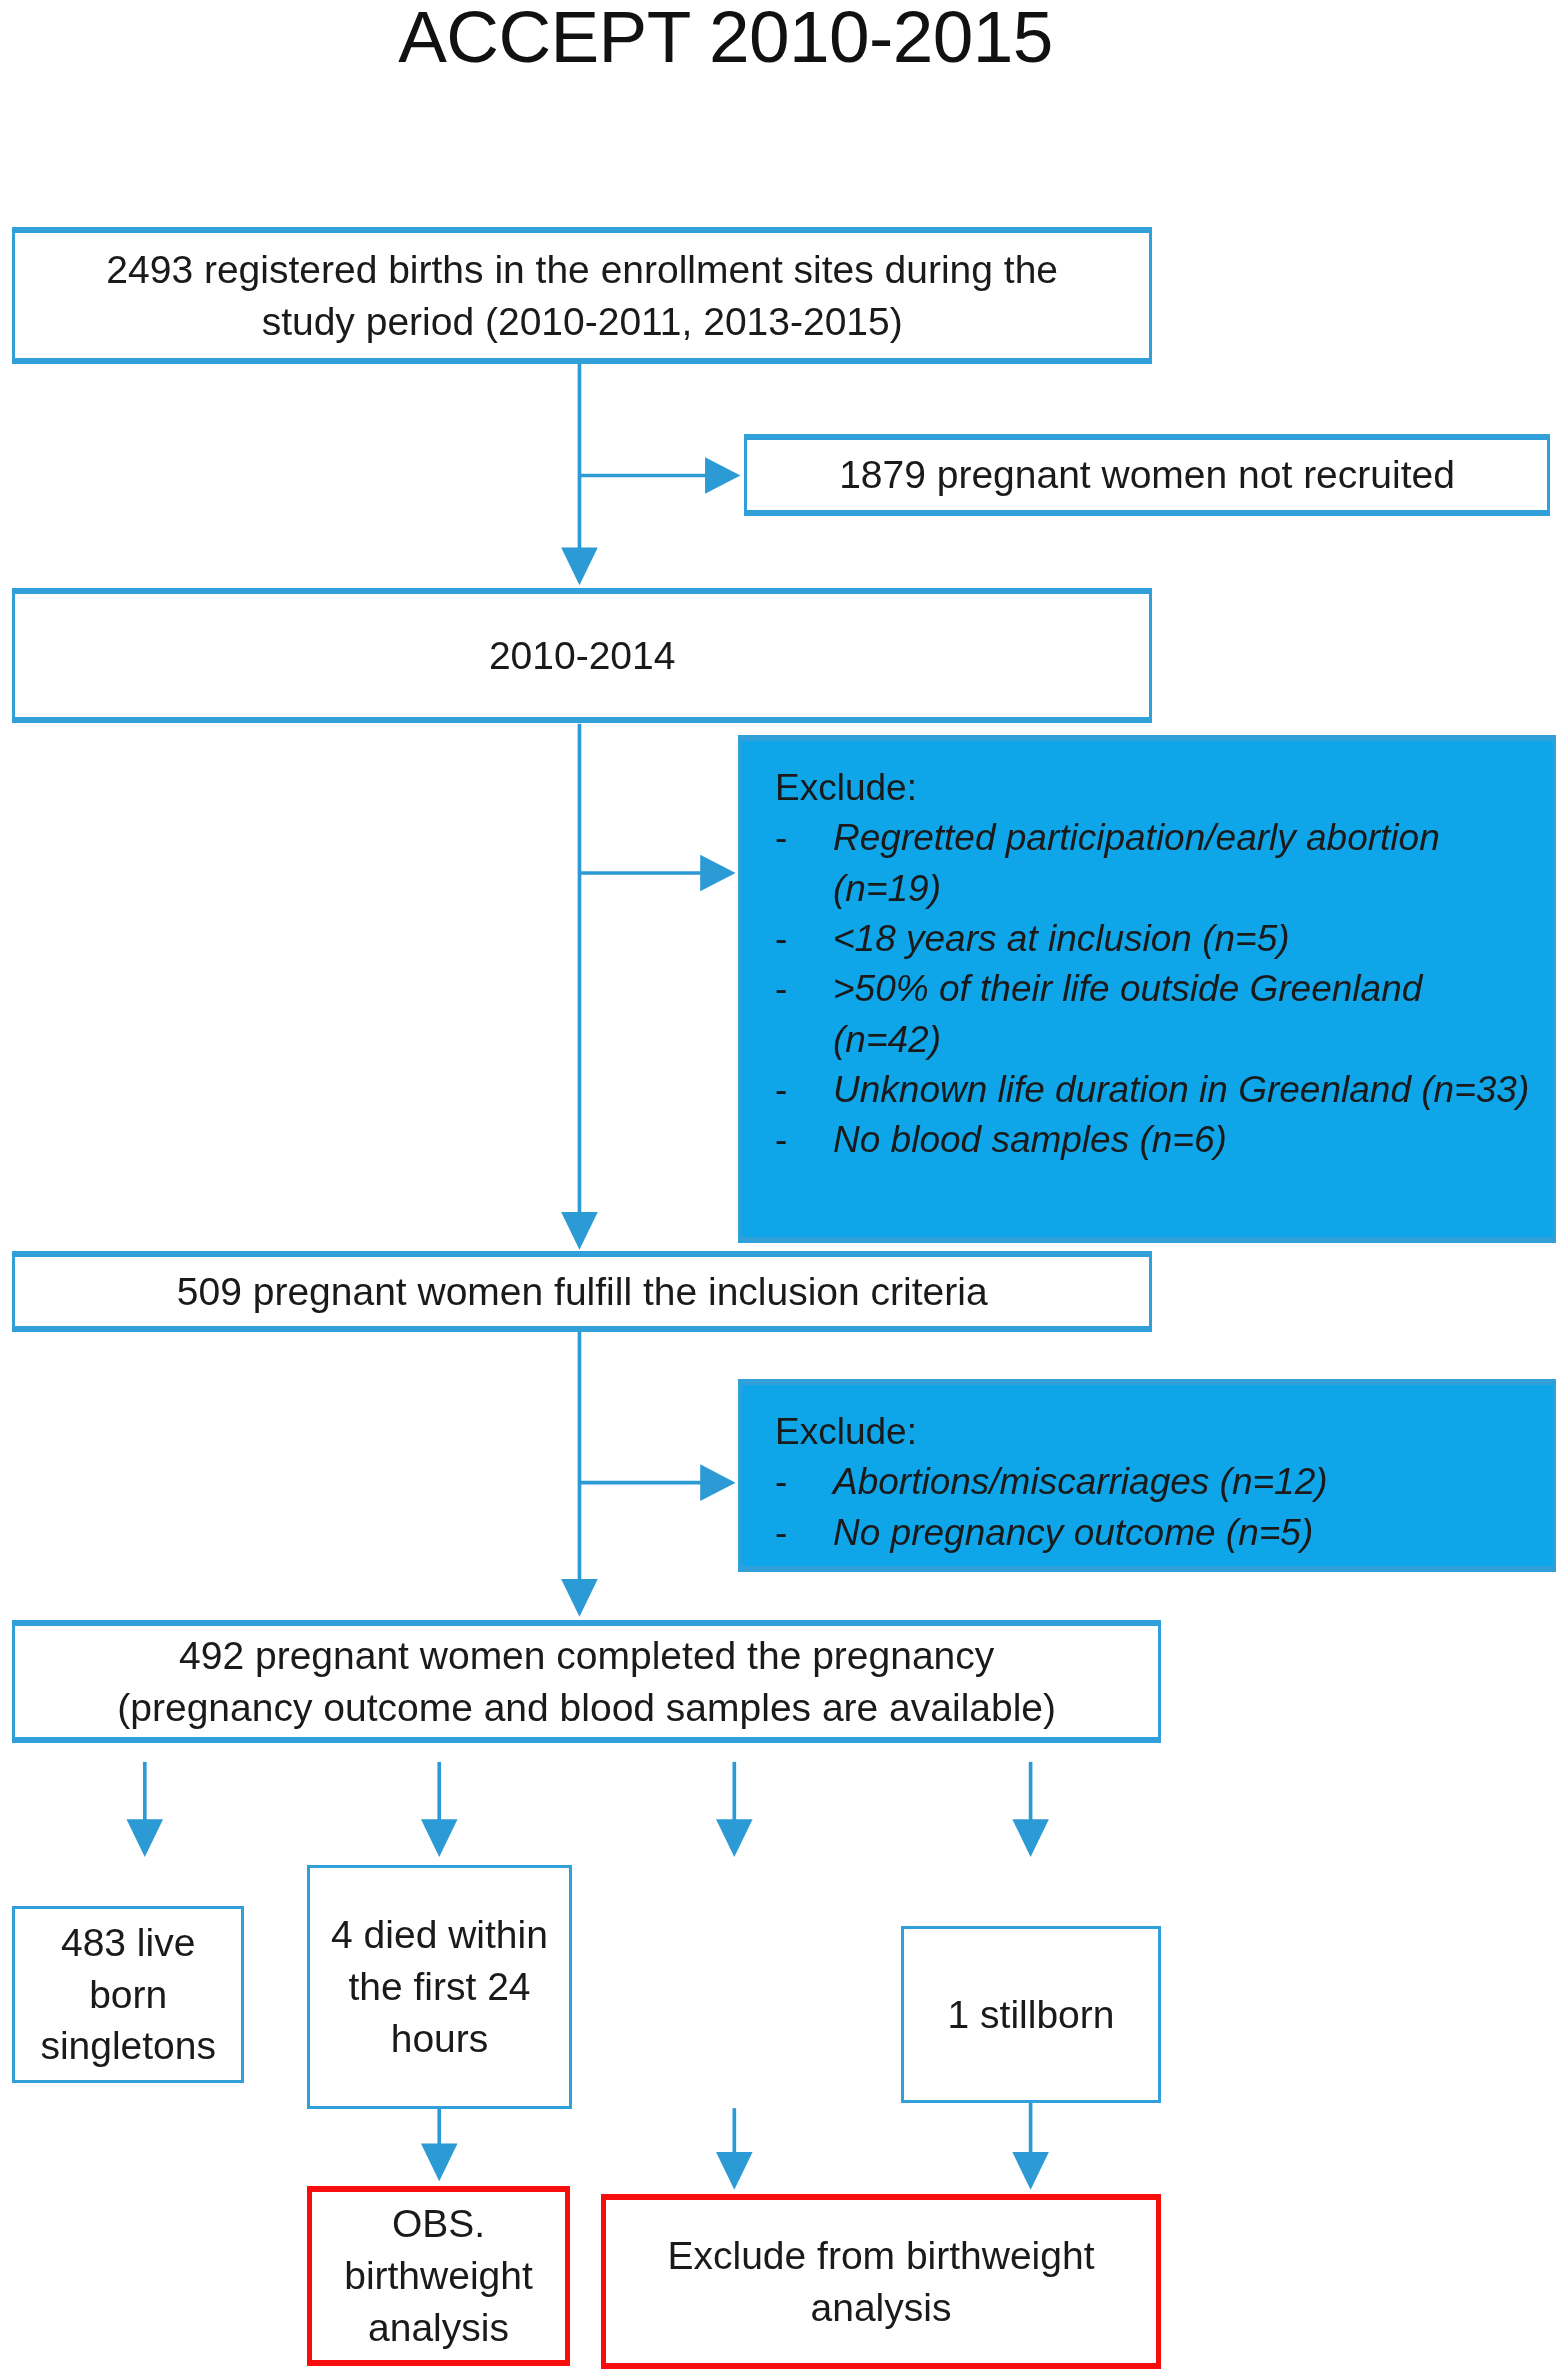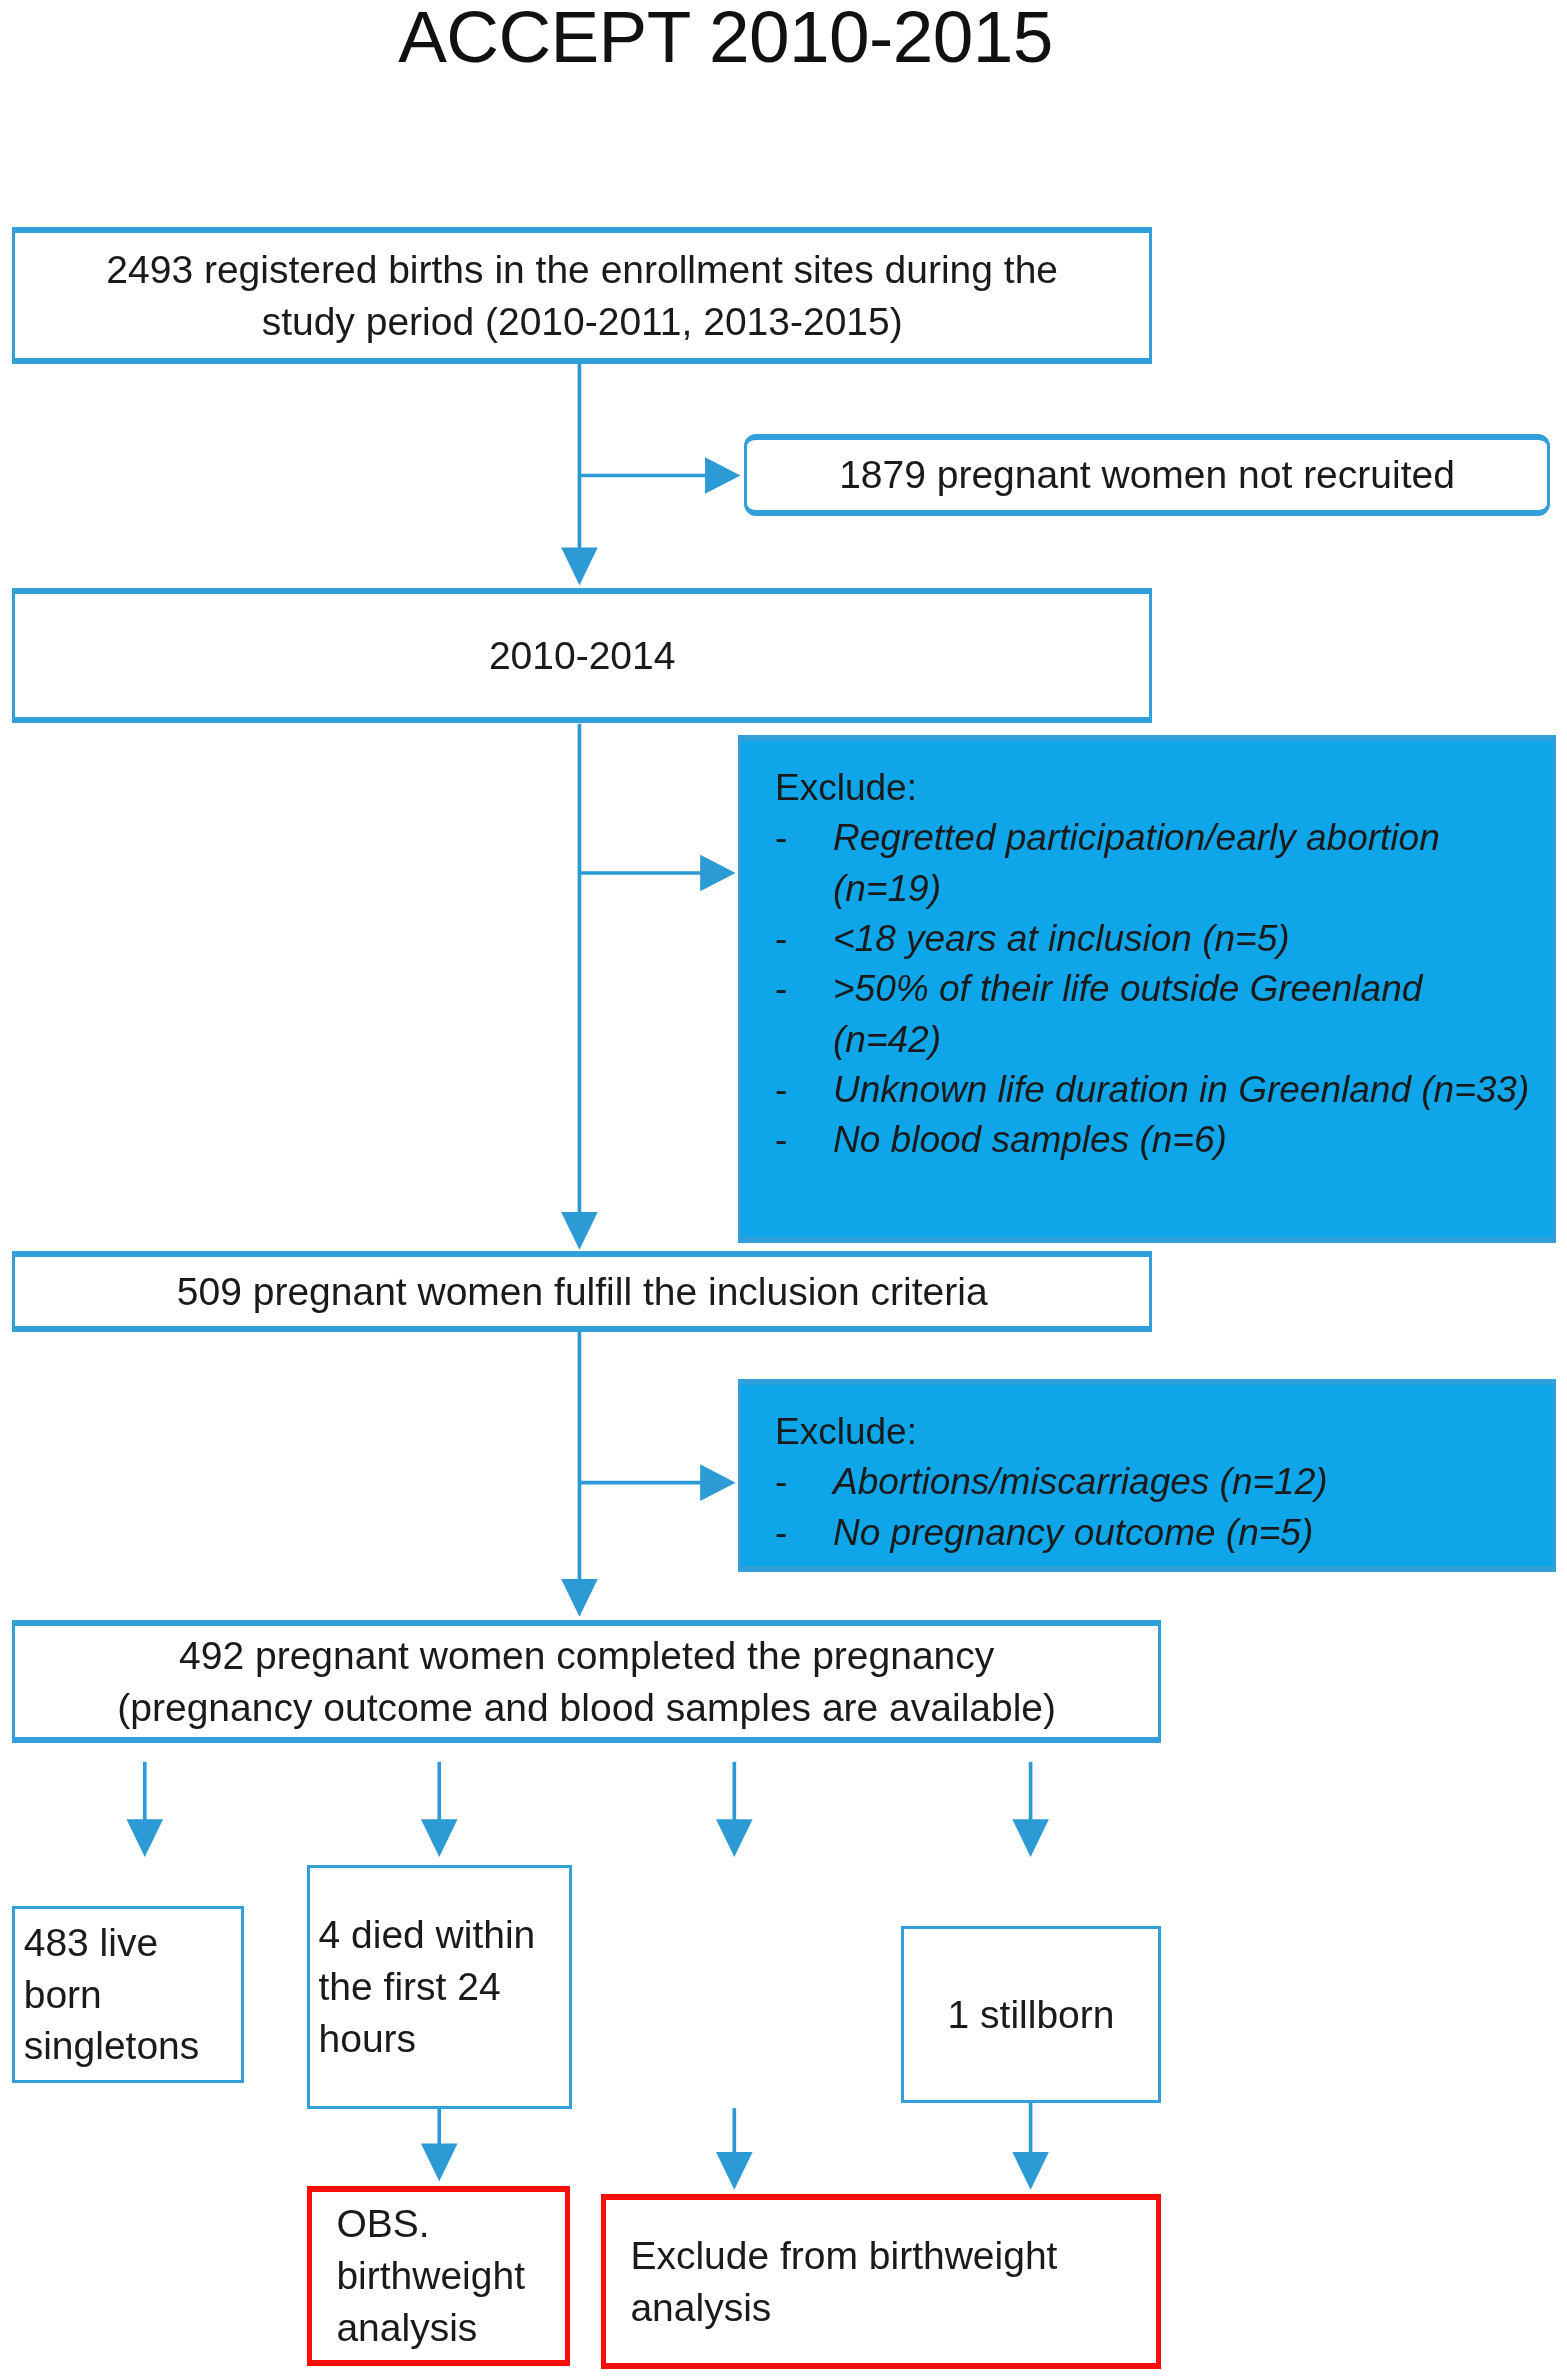--- a/index.html
+++ b/index.html
@@ -27,20 +27,21 @@
     position: absolute;
     box-sizing: border-box;
     background: #ffffff;
     border: 3px solid #319fd9;
     border-top-width: 6.1px;
     border-bottom-width: 6.1px;
     display: flex;
     flex-direction: column;
     align-items: center;
     justify-content: center;
+    text-align: center;
     font-size: 39px;
     line-height: 1.33;
     padding: 0 24.4px;
   }
   .box.small {
     border-width: 3.7px;
     padding: 0 8.5px;
   }
   .box.red {
     border-color: #f80d0d;
@@ -133,21 +134,21 @@
       <line x1="1690" y1="3416" x2="1690" y2="3532"></line>
       <polygon points="1660,3530 1720,3530 1690,3592"></polygon>
     </g>
   </svg>
 
   <div class="box" style="left:12.2px; top:227px; width:1140px; height:137px;">
     <span class="line">2493 registered births in the enrollment sites during the</span>
     <span class="line">study period (2010-2011, 2013-2015)</span>
   </div>
 
-  <div class="box" style="left:744px; top:434px; width:806px; height:82px;border-radius:12px;">
+  <div class="box" style="left:744px; top:434px; width:806px; height:82px;">
     <span class="line">1879 pregnant women not recruited</span>
   </div>
 
   <div class="box" style="left:12.2px; top:588px; width:1140px; height:135px;">
     <span class="line">2010-2014</span>
   </div>
 
   <div class="exclude-box" style="left:738px; top:735px; width:818px; height:508px;">
     <span class="exclude-title">Exclude:</span>
     <ul class="exclude-list">

